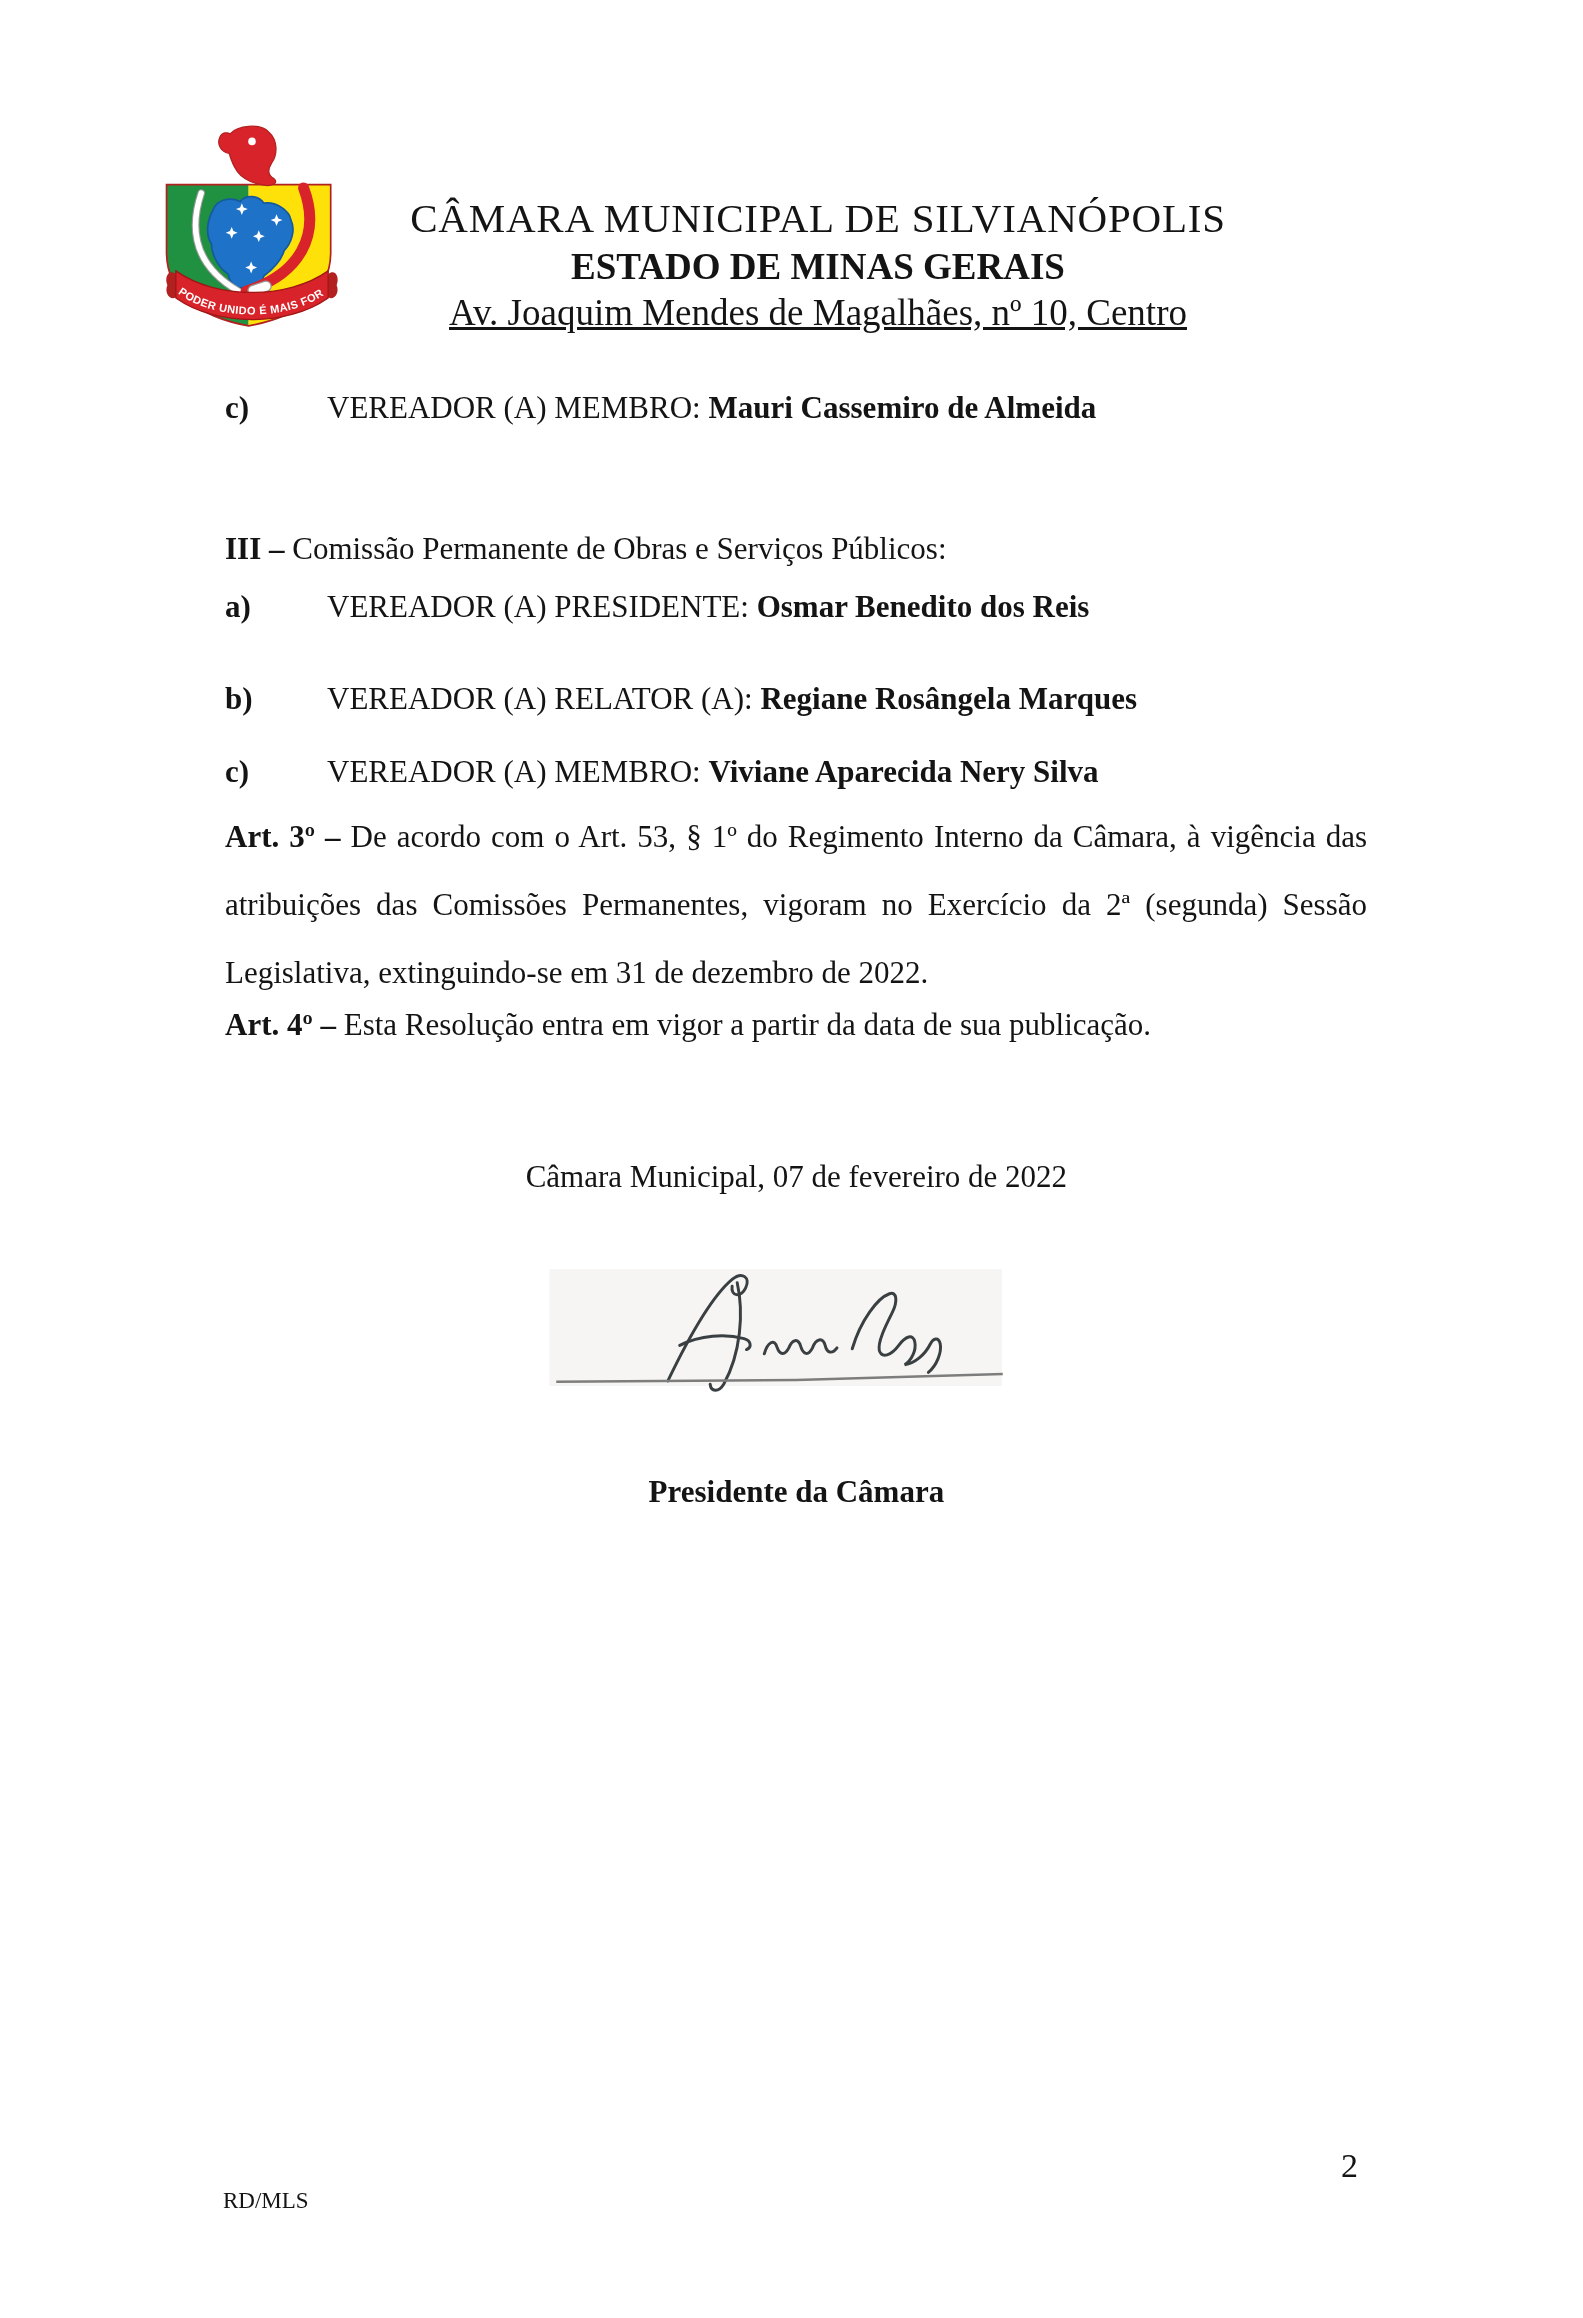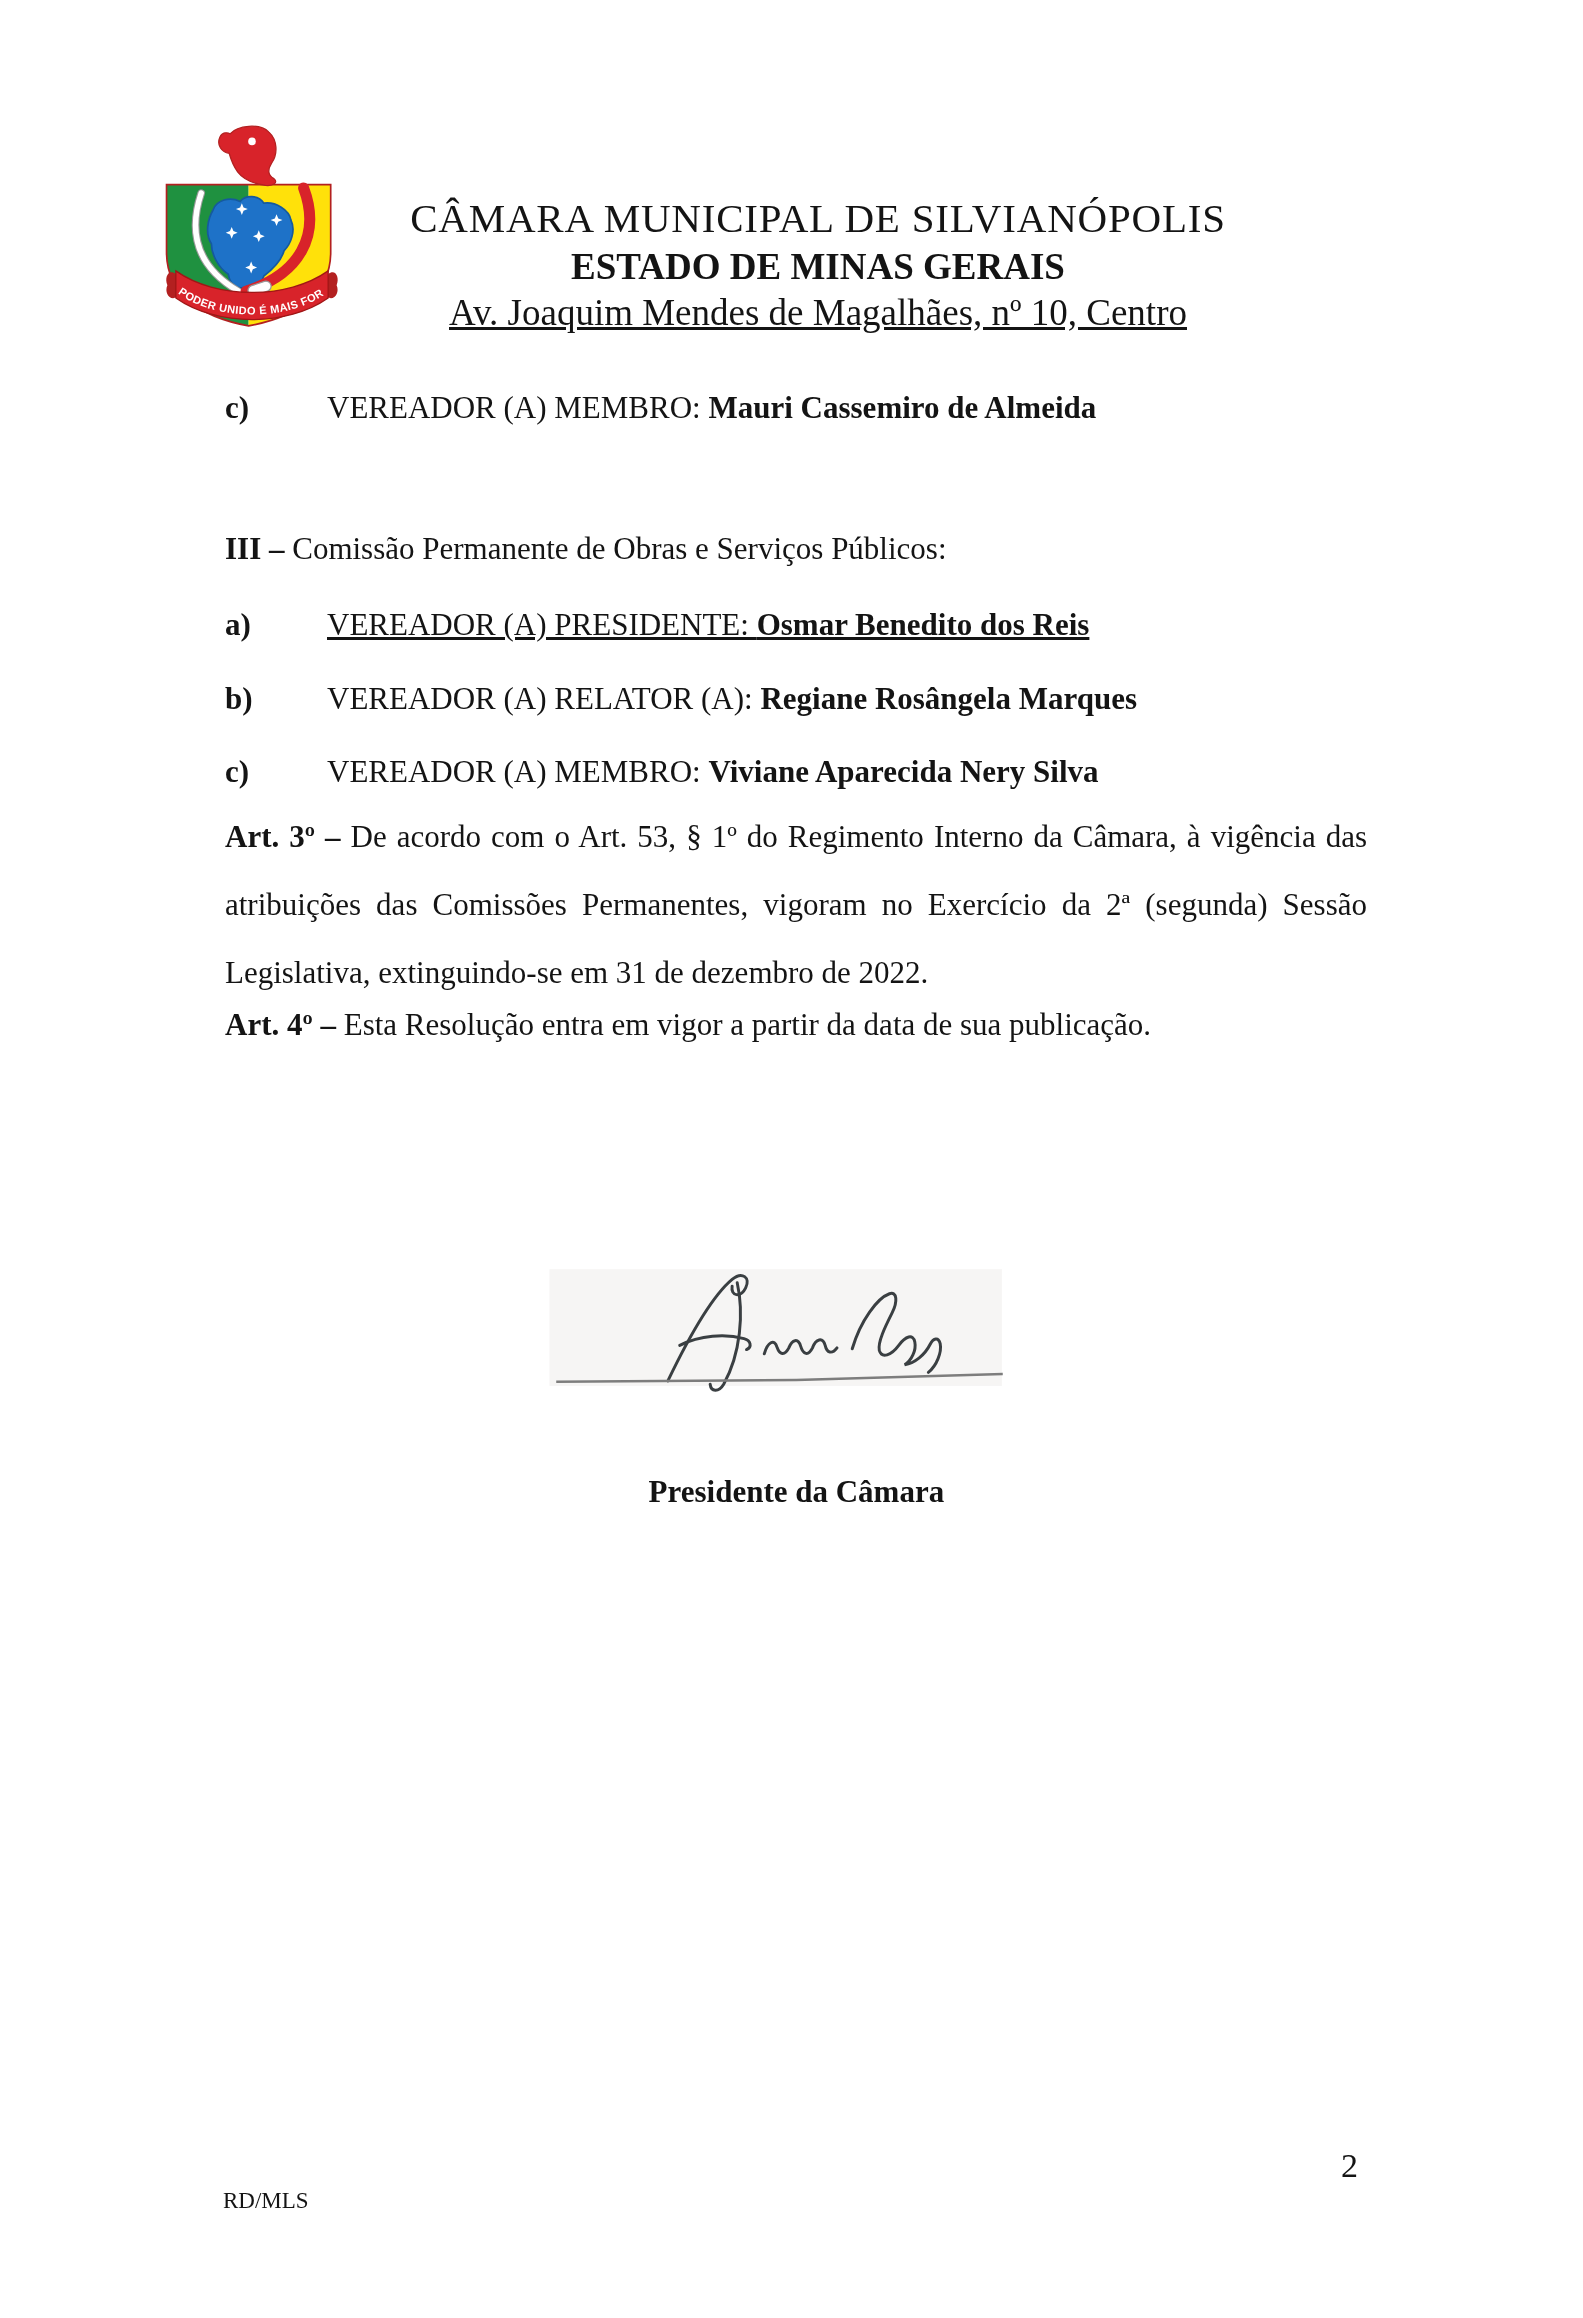--- a/index.html
+++ b/index.html
@@ -87,38 +87,39 @@
   </div>
 
   <div class="abs li" style="top:389px;">
     <span class="letter">c)</span><span>VEREADOR (A) MEMBRO: </span><b>Mauri Cassemiro de Almeida</b>
   </div>
 
   <div class="abs li sec" style="top:530px;">
     <b>III –</b><span> Comissão Permanente de Obras e Serviços Públicos:</span>
   </div>
 
-  <div class="abs li" style="top:606px;text-decoration:underline;">
+  <div class="abs li" style="top:588px;">
     <span class="letter">a)</span><span>VEREADOR (A) PRESIDENTE: </span><b>Osmar Benedito dos Reis</b>
   </div>
   <div class="abs li" style="top:680px;">
     <span class="letter">b)</span><span>VEREADOR (A) RELATOR (A): </span><b>Regiane Rosângela Marques</b>
   </div>
   <div class="abs li" style="top:753px;">
     <span class="letter">c)</span><span>VEREADOR (A) MEMBRO: </span><b>Viviane Aparecida Nery Silva</b>
   </div>
 
   <div class="abs para" style="top:803px;">
     <b>Art. 3º –</b><span> De acordo com o Art. 53, § 1º do Regimento Interno da Câmara, à vigência das atribuições das Comissões Permanentes, vigoram no Exercício da 2ª (segunda) Sessão Legislativa, extinguindo-se em 31 de dezembro de 2022.</span>
   </div>
 
   <div class="abs para" style="top:991px;">
     <b>Art. 4º –</b><span> Esta Resolução entra em vigor a partir da data de sua publicação.</span>
   </div>
 
+  <div class="abs centerline" style="top:1158px;">Câmara Municipal, 07 de fevereiro de 2022</div>
 
   <svg class="abs" style="left:542px;top:1254px;" width="475" height="148" viewBox="0 0 560 175" aria-hidden="true">
     <rect x="8" y="18" width="535" height="138" fill="#dedcd6" opacity="0.28"></rect>
     <g fill="none" stroke="#3a3f42" stroke-width="3.5" stroke-linecap="round">
       <path d="M148,150 C172,100 200,50 224,30 C236,20 246,28 240,40 C234,52 222,50 224,38"></path>
       <path d="M230,34 C238,70 234,118 214,154 C208,164 199,163 198,154"></path>
       <path d="M162,108 C186,96 216,94 238,100 C246,102 248,110 241,113"></path>
       <path d="M262,118 C266,104 274,100 277,110 C280,119 286,121 291,111 C295,101 302,99 305,109 C308,119 314,121 319,111 C323,100 331,98 334,108 C336,117 342,119 348,111"></path>
       <path d="M366,112 C376,78 396,52 410,47 C419,44 420,56 413,70 C405,86 396,104 398,114 C401,124 412,120 421,108 C429,97 438,94 440,104 C442,114 436,126 428,131 C440,129 452,119 458,107 C462,99 468,98 470,106 C472,116 466,132 456,140"></path>
     </g>

